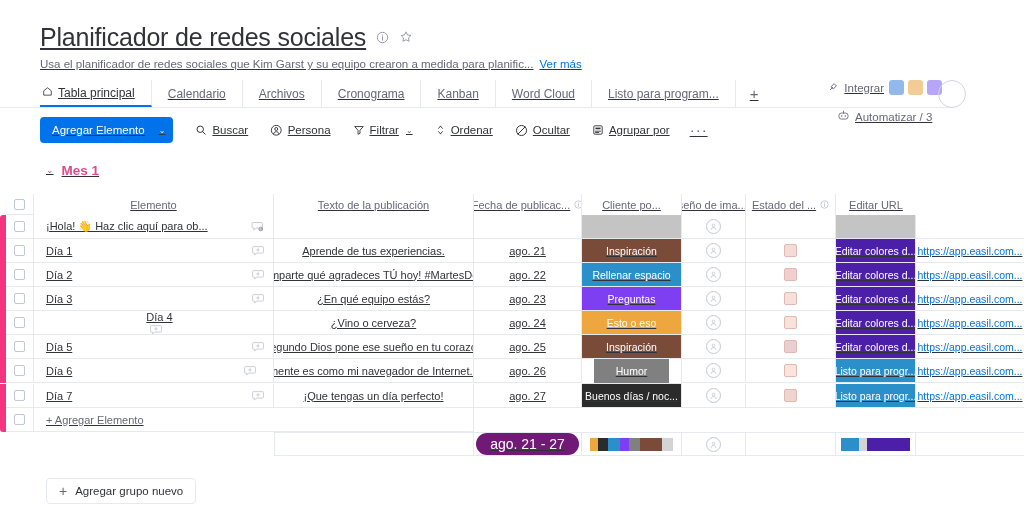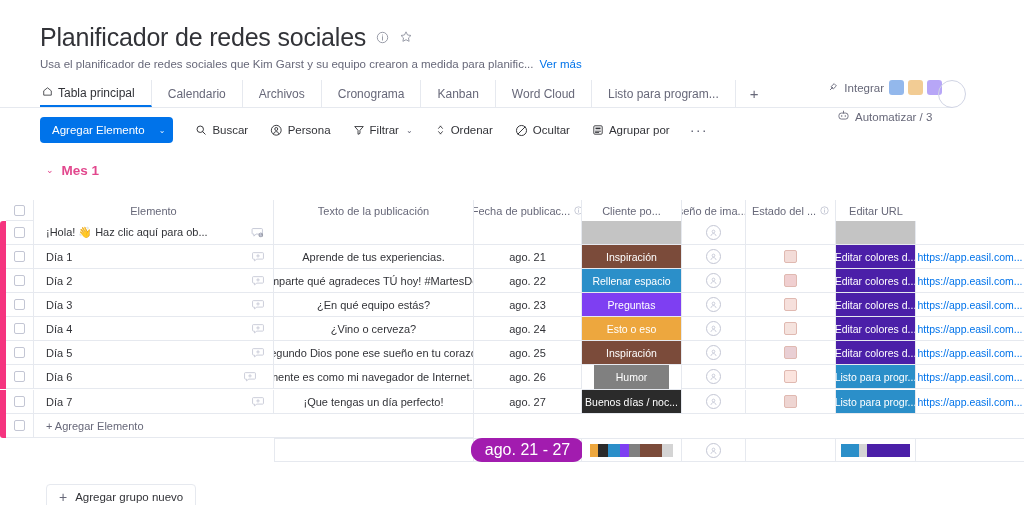--- a/index.html
+++ b/index.html
@@ -4,21 +4,21 @@
 <style>
   * { box-sizing: border-box; }
   html, body {
     margin: 0; padding: 0;
     width: 1024px; height: 505px;
     background: #ffffff;
     font-family: "Liberation Sans", sans-serif;
     overflow: hidden;
     color: #323338;
   }
-  #app { position: relative; width: 952px; height: 505px; background:#fff; }
+  #app { position: relative; width: 952px; height: 505px; background:#fff;text-decoration:underline; }
 
   
   .board-head { padding: 22px 0 0 40px; }
   .board-title-row { display:flex; align-items:center; gap:10px; }
   .board-title {
     font-size: 25px; font-weight: 400; color: #323338; letter-spacing: -0.2px;
     line-height: 30px;
   }
   .icon-btn { color:#9699a6; display:inline-flex; align-items:center; justify-content:center; }
   .board-sub-row { display:flex; align-items:center; gap:6px; margin-top: 6px; }
@@ -76,21 +76,21 @@
 
   
   .group-head {
     display:flex; align-items:center; gap:8px;
     padding-left: 46px; height: 24px; margin-top: 6px;
   }
   .group-caret { color:#e2478d; font-size:9px; }
   .group-title { color:#e2478d; font-size:13.5px; font-weight:700; }
 
   
-  .table-wrap { position:relative; margin-top: 18px; }
+  .table-wrap { position:relative; margin-top: 12px; }
   .grid { display:grid; width: 1024px; }
   .grid {
     grid-template-columns: 6px 28px 240px 200px 108px 100px 64px 90px 80px 108px;
   }
   .hdr {
     font-size: 11px; color:#676879; height: 21px;
     display:flex; align-items:center; justify-content:center; gap:4px;
     border-right:1px solid #e6e9ef; background:#fff; white-space:nowrap;
     overflow:hidden;
   }
@@ -126,21 +126,21 @@
     font-size:11px; color:#676879; display:flex; align-items:center;
     padding-left:12px; height:24px; border-bottom:1px solid #e6e9ef;
     border-right:1px solid #e6e9ef; background:#fff;
   }
   .summary-cell {
     height:24px; display:flex; align-items:center; justify-content:center;
     border-right:1px solid #e6e9ef; border-bottom:1px solid #e6e9ef;
     border-top:1px solid #e6e9ef; background:#fff;
   }
   .date-badge {
-    background:#a21caf; color:#fff; font-size:16px; border-radius:11px;
+    background:#701a75; color:#fff; font-size:14px; border-radius:11px;
     padding: 3px 14px; white-space:nowrap;
   }
   .bar-group { display:flex; height:13px; width:84px; }
   .bar-group.small { width:70px; }
   .add-group {
     margin: 22px 0 0 46px;
     display:inline-flex; align-items:center; gap:8px;
     border:1px solid #e6e9ef; border-radius:4px;
     height:26px; padding: 0 12px; font-size:11.5px; color:#323338;
     background:#fff; cursor:pointer;
@@ -526,21 +526,21 @@
     </div>
     <div class="cell" style="border-right:none;">
       <span class="url">https://app.easil.com...</span>
     </div>
   </div>
         <div class="grid">
     <div class="stripe" style="height:24px;"></div>
     <div class="chk-cell" style="height:24px;">
       <span class="chk"></span>
     </div>
-    <div class="cell left" style="display:flex;justify-content:space-between;padding-right:0;">
+    <div class="cell left" style="display:flex;justify-content:space-between;padding-right:0;flex-direction:column;">
       <span style="">Día 4</span>
     <span class="plus-bubble" style="margin-right: 8px;">
               <svg width="14" height="14" viewBox="0 0 18 18" fill="none" stroke="#c3c6d4" stroke-width="1.1">
          <path d="M3 3.4h12c.6 0 1 .4 1 1v6.3c0 .5-.4 1-1 1H7.5L4.4 14v-2.3H3c-.6 0-1-.5-1-1V4.4c0-.6.4-1 1-1z" stroke-linejoin="round"></path>
          <path d="M9 5.9v3.4M7.3 7.6h3.4" stroke-linecap="round"></path>
        </svg>
             </span>
           </div>
     <div class="cell" style="position:relative;">
       <span>¿Vino o cerveza?</span>

